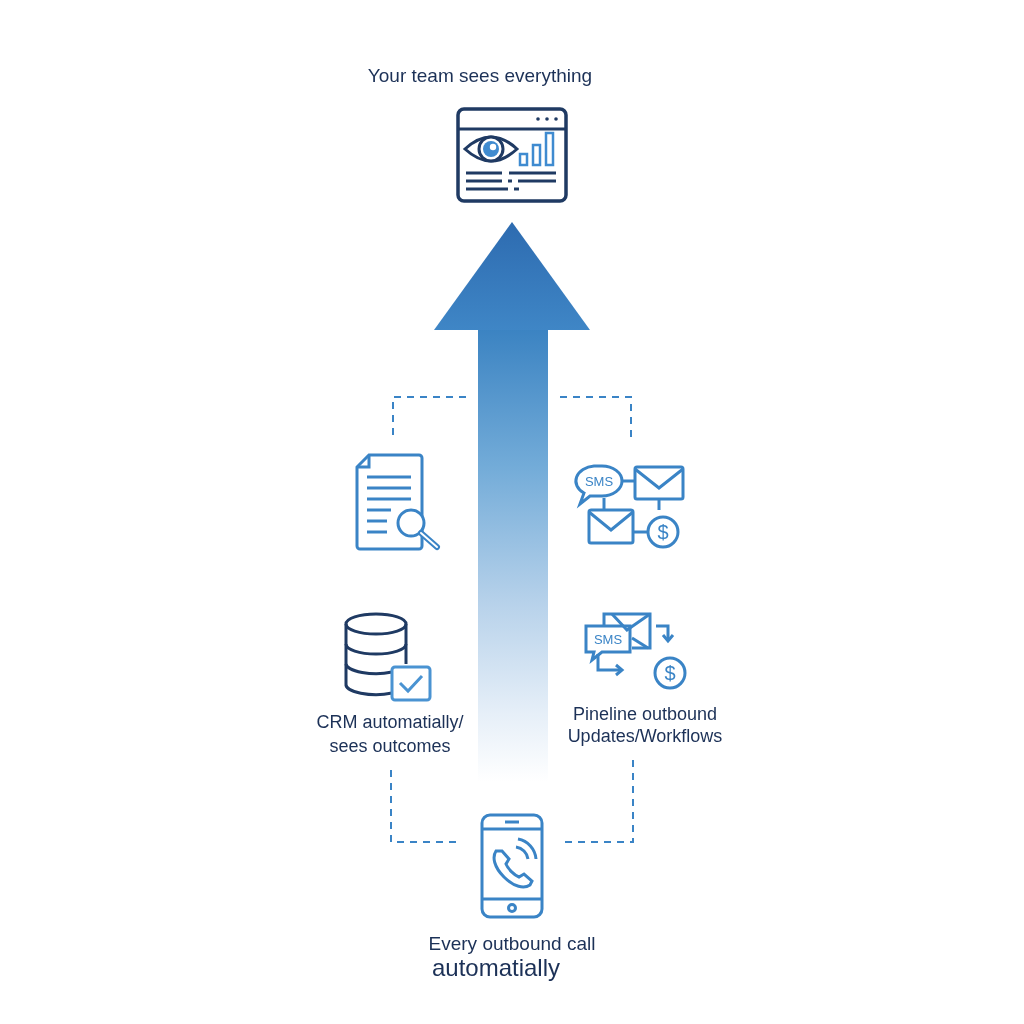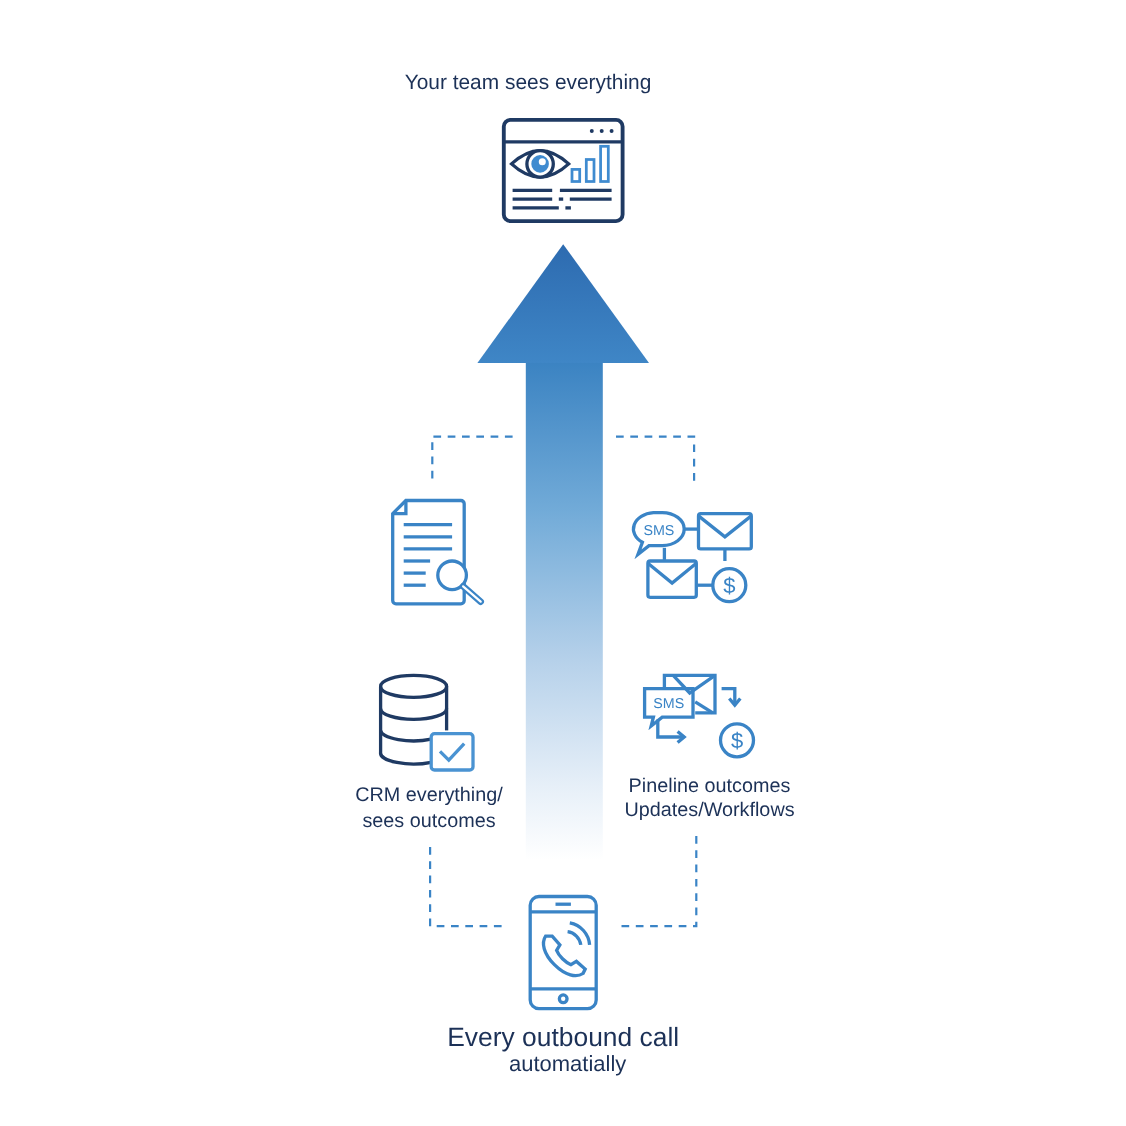--- a/index.html
+++ b/index.html
@@ -119,53 +119,53 @@
       <path d="M2 12 V72 A30 10 0 0 0 48 81"></path>
       <path d="M62 12 V52"></path>
       <path d="M2 32 A30 10 0 0 0 62 32"></path>
       <path d="M2 52 A30 10 0 0 0 48 60"></path>
     </g>
     <rect x="48" y="55" width="38" height="33" rx="3" fill="#ffffff" stroke="#4a93d2" stroke-width="3"></rect>
     <polyline points="56,71 64,79 78,64" fill="none" stroke="#4a93d2" stroke-width="3"></polyline>
   </svg>
 </div>
 
-<div class="label" style="left:300px; width:180px; top:710px;">CRM everything/</div>
+<div class="label" style="left:300px; width:180px; top:710px;">CRM automatially/</div>
 <div class="label" style="left:300px; width:180px; top:734px;">sees outcomes</div>
 
 <div class="abs" style="left:582px; top:610px; width:112px; height:82px;">
   <svg width="112" height="82" viewBox="0 0 112 82">
     <g fill="none" stroke="#3a84c6" stroke-width="3">
       <path d="M22 16 V4 H68 V38 H50"></path>
       <polyline points="30,4 45,20 68,4"></polyline>
       <line x1="50" y1="28" x2="66" y2="38"></line>
       <path d="M4 16 H48 V42 H20 L10 50 L12 42 H4 Z"></path>
       <polyline points="74,16 86,16 86,30"></polyline>
       <polyline points="81,25 86,31 91,25"></polyline>
       <polyline points="16,44 16,60 40,60"></polyline>
       <polyline points="34,55 40,60 34,65"></polyline>
       <circle cx="88" cy="63" r="15"></circle>
     </g>
     <text x="26" y="34" text-anchor="middle" font-family="Liberation Sans, sans-serif" font-size="13" fill="#3a84c6">SMS</text>
     <text x="88" y="70" text-anchor="middle" font-family="Liberation Sans, sans-serif" font-size="20" fill="#3a84c6">$</text>
   </svg>
 </div>
 
-<div class="label" style="left:550px; width:190px; top:702px;">Pineline outcomes</div>
+<div class="label" style="left:550px; width:190px; top:702px;">Pineline outbound</div>
 <div class="label" style="left:550px; width:190px; top:724px;text-align:center;">Updates/Workflows</div>
 
 <div class="abs" style="left:480px; top:813px; width:64px; height:106px;">
   <svg width="64" height="106" viewBox="0 0 64 106">
     <g fill="none" stroke="#3a84c6" stroke-width="3">
       <rect x="2" y="2" width="60" height="102" rx="8"></rect>
       <line x1="2" y1="16" x2="62" y2="16"></line>
       <line x1="2" y1="86" x2="62" y2="86"></line>
       <line x1="25" y1="9" x2="39" y2="9"></line>
       <circle cx="32" cy="95" r="3.5"></circle>
       <path d="M16 38 C12 44 14 54 24 64 C34 74 44 76 50 72 L52 68 L44 61 L39 64 C34 62 28 56 26 51 L29 46 L22 38 Z"></path>
       <path d="M36 34 A14 14 0 0 1 48 46"></path>
       <path d="M38 26 A22 22 0 0 1 56 46"></path>
     </g>
   </svg>
 </div>
 
-<div class="label" style="left:312px; width:400px; top:932px; font-size:24px;">Every outbound call</div>
-<div class="label" style="left:316px; width:400px; top:956px; font-size:20px;">automatially</div>
+<div class="label" style="left:312px; width:400px; top:932px; font-size:19px;">Every outbound call</div>
+<div class="label" style="left:296px; width:400px; top:956px; font-size:24px;">automatially</div>
 
 </body></html>

